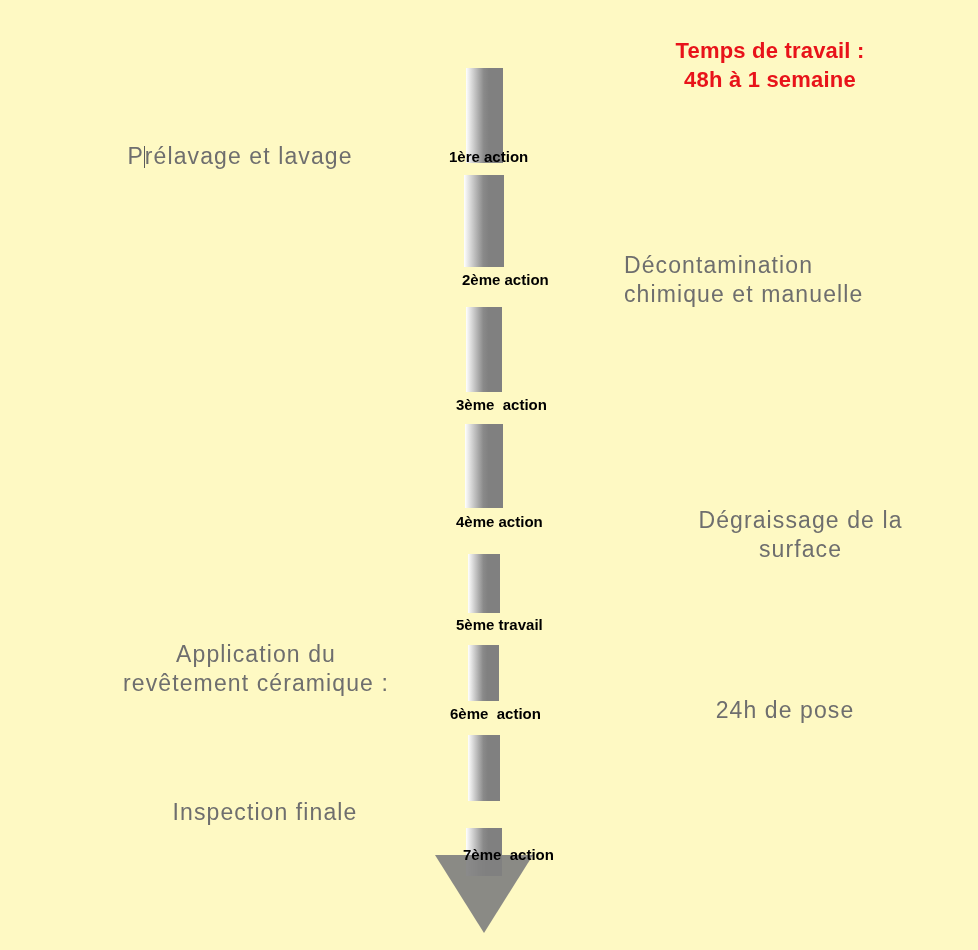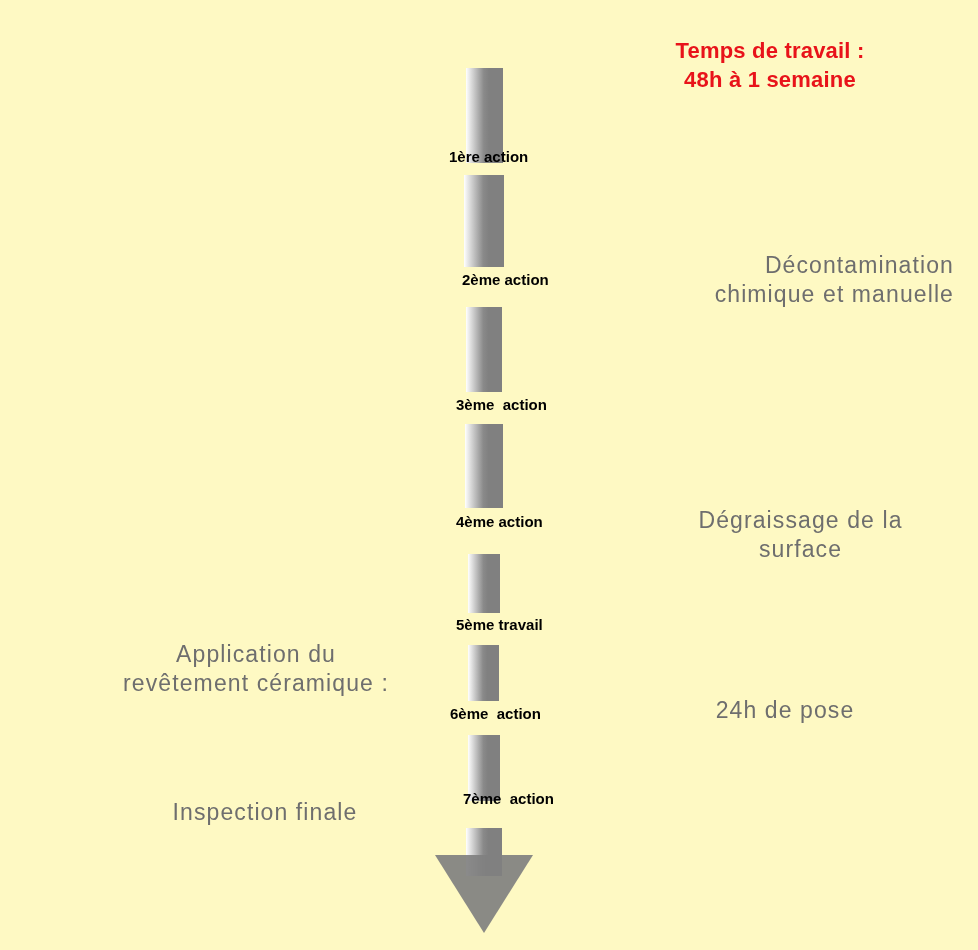--- a/index.html
+++ b/index.html
@@ -75,21 +75,21 @@
   .side-label {
     position: absolute;
     color: #6e6e6e;
     font-size: 23px;
     line-height: 1.28;
     letter-spacing: 1.1px;
     white-space: pre-line;
     font-family: "Liberation Sans", sans-serif;
   }
   .side-label.center { text-align: center; }
-  .side-label.left   { text-align: right; }
+  .side-label.left   { text-align: left; }
 
   
   .caret {
     display: inline-block;
     width: 1px;
     height: 22px;
     background: #5a5a5a;
     vertical-align: -4px;
     margin: 0 0px;
   }
@@ -116,22 +116,23 @@
   <div class="arrow-head" style="left:435px; top:855px;">
     <div class="tri"></div>
   </div>
 
   <div class="step-label" style="left:449px; top:148px;">1ère action</div>
   <div class="step-label" style="left:462px; top:271px;">2ème action</div>
   <div class="step-label" style="left:456px; top:396px;">3ème  action</div>
   <div class="step-label" style="left:456px; top:513px;">4ème action</div>
   <div class="step-label" style="left:456px; top:616px;">5ème travail</div>
   <div class="step-label" style="left:450px; top:705px;">6ème  action</div>
-  <div class="step-label" style="left:463px; top:790px;text-align:right;">7ème  action</div>
+  <div class="step-label" style="left:463px; top:846px;text-align:right;">7ème  action</div>
 
+  <div class="side-label center" style="left:80px; top:142px; width:320px;"><span>P<span class="caret"></span>rélavage et lavage</span></div>
 
 
   <div class="side-label center" style="left:66px; top:598px; width:380px;margin-top:42px;"><span>Application du
 revêtement céramique :</span></div>
 
   <div class="side-label center" style="left:120px; top:798px; width:290px;"><span>Inspection finale</span></div>
 
   <div class="side-label left" style="left:624px; top:251px; width:330px;"><span>Décontamination
 chimique et manuelle</span></div>
 

